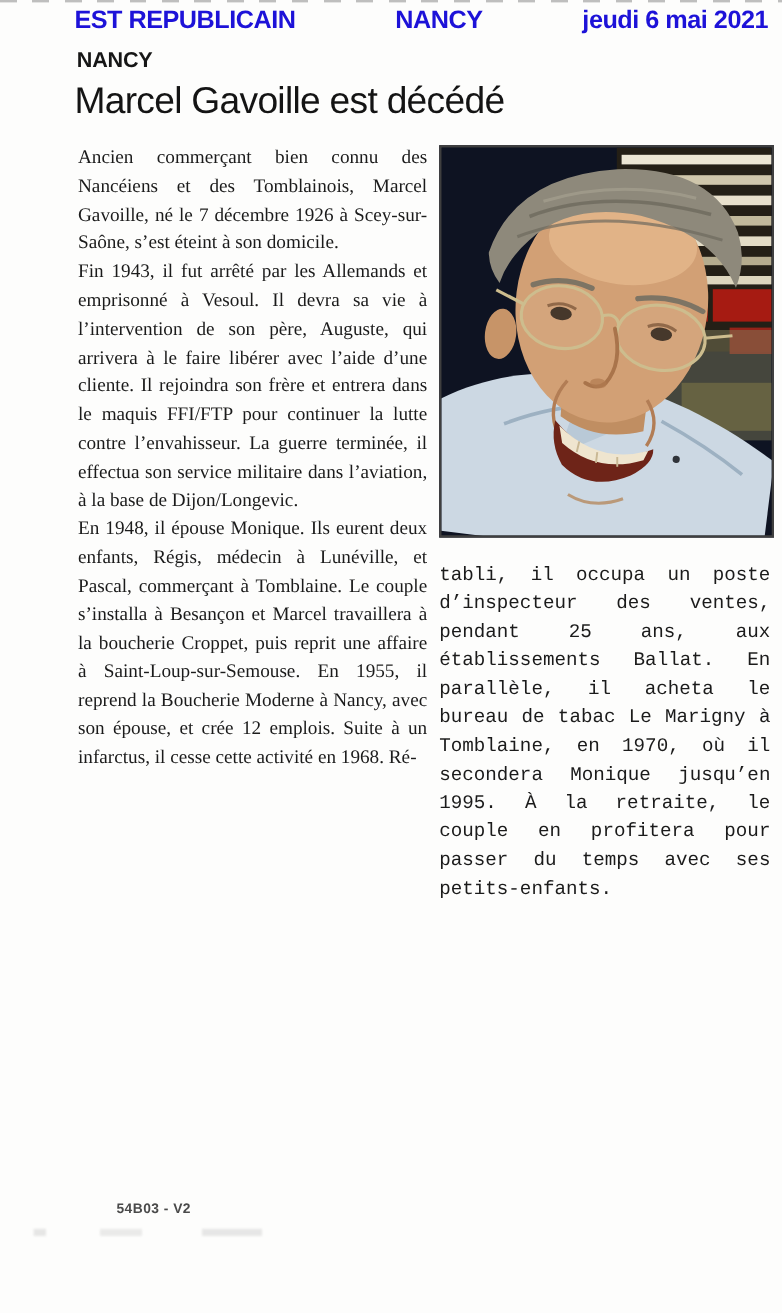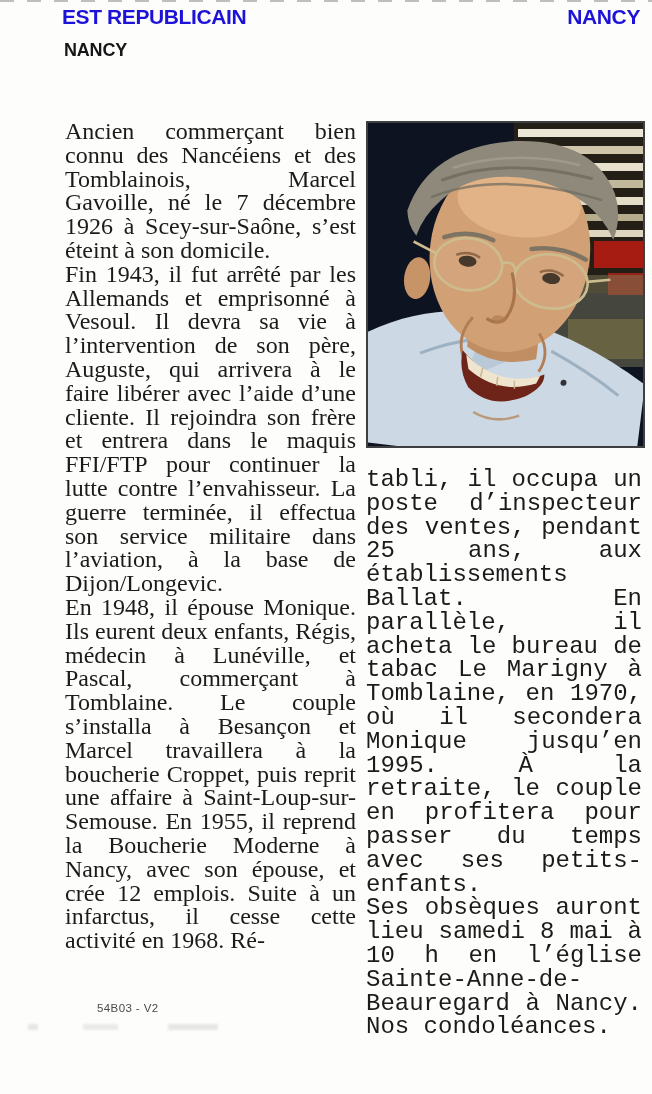--- a/index.html
+++ b/index.html
@@ -37,65 +37,67 @@
   }
   .headline{
     position:absolute;left:62px;top:66px;width:520px;
     font-size:31px;font-weight:500;color:#141414;
     letter-spacing:-0.6px;
   }
   
   .col{
     position:absolute;
     font-family:"Liberation Serif", serif;
-    font-size:24px;
+    font-size:16px;
     line-height:23.8px;
     color:#1b1b1b;
     text-align:justify;
   }
   .col p{margin:0;}
   .col-left{left:65px;top:120px;width:291px;}
   .col-right{left:366px;top:468px;width:276px;font-family:Liberation Mono, monospace;}
   
   .photo{
     position:absolute;left:366px;top:121px;
     width:275px;height:323px;
     border:2px solid #3f3f3f;
     background:#0e1322;
     box-sizing:content-box;
   }
   .photo svg{display:block;}
   
   .footer-code{
     position:absolute;left:62px;top:1002px;
-    font-size:11.5px;font-weight:400;color:#4a4a4a;
+    font-size:11.5px;font-weight:700;color:#4a4a4a;
     letter-spacing:.4px;
     padding-left:35px;
   }
   .smudge{
     position:absolute;left:28px;top:1024px;width:215px;height:6px;
     background:linear-gradient(90deg,#999 0 10px,transparent 10px 55px,#aaa 55px 90px,transparent 90px 140px,#9a9a9a 140px 190px,transparent 190px);
     opacity:.22;
     filter:blur(1px);
   }
 </style>
 </head>
 <body>
 
 <div class="page">
 
   <div class="top-edge"></div>
 
   <div class="masthead">
     <span>EST REPUBLICAIN</span>
     <span>NANCY</span>
+    <span>jeudi 6 mai 2021</span>
   </div>
 
   <div class="kicker">NANCY</div>
 
+  <h1 class="headline" style="margin:0;font-family:'Liberation Sans',sans-serif;">Marcel Gavoille est décédé</h1>
 
   <div class="col col-left">
 
   <p>Ancien commerçant bien connu des Nancéiens et des Tomblainois, Marcel Gavoille, né le 7 décembre 1926 à Scey-sur-Saône, s’est éteint à son domicile.</p>
       <p>Fin 1943, il fut arrêté par les Allemands et emprisonné à Vesoul. Il devra sa vie à l’intervention de son père, Auguste, qui arrivera à le faire libérer avec l’aide d’une cliente. Il rejoindra son frère et entrera dans le maquis FFI/FTP pour continuer la lutte contre l’envahisseur. La guerre terminée, il effectua son service militaire dans l’aviation, à la base de Dijon/Longevic.</p>
       <p>En 1948, il épouse Monique. Ils eurent deux enfants, Régis, médecin à Lunéville, et Pascal, commerçant à Tomblaine. Le couple s’installa à Besançon et Marcel travaillera à la boucherie Croppet, puis reprit une affaire à Saint-Loup-sur-Semouse. En 1955, il reprend la Boucherie Moderne à Nancy, avec son épouse, et crée 12 emplois. Suite à un infarctus, il cesse cette activité en 1968. Ré-</p>
     </div>
 
   <div class="photo">
     <svg width="275" height="323" viewBox="0 0 275 323">
@@ -167,19 +169,18 @@
         <path d="M124 247 L 123 256 M 140 254 L 140 263 M 157 256 L 158 264" stroke="#c9b894" stroke-width="1.6"></path>
 
         <path d="M120 292 Q 142 302 166 290" stroke="#b5895e" stroke-width="2.5" fill="none" opacity="0.8"></path>
       </g>
     </svg>
   </div>
 
   <div class="col col-right">
 
   <p>tabli, il occupa un poste d’inspecteur des ventes, pendant 25 ans, aux établissements Ballat. En parallèle, il acheta le bureau de tabac Le Marigny à Tomblaine, en 1970, où il secondera Monique jusqu’en 1995. À la retraite, le couple en profitera pour passer du temps avec ses petits-enfants.</p>
-      <p>Ses obsèques auront lieu samedi 8 mai à 10 h en l’église Sainte-Anne-de-Beauregard à Nancy. Nos condoléances.</p>
     </div>
 
   <div class="footer-code">54B03 - V2</div>
   <div class="smudge"></div>
 
 </div>
 
 </body></html>

